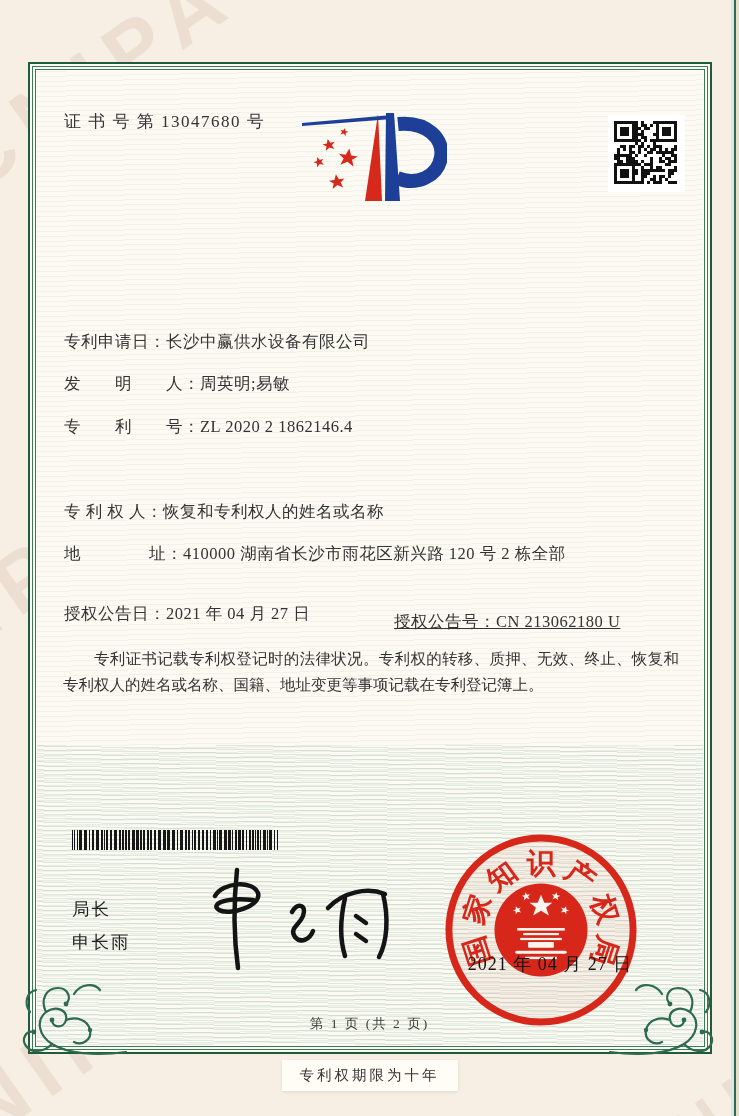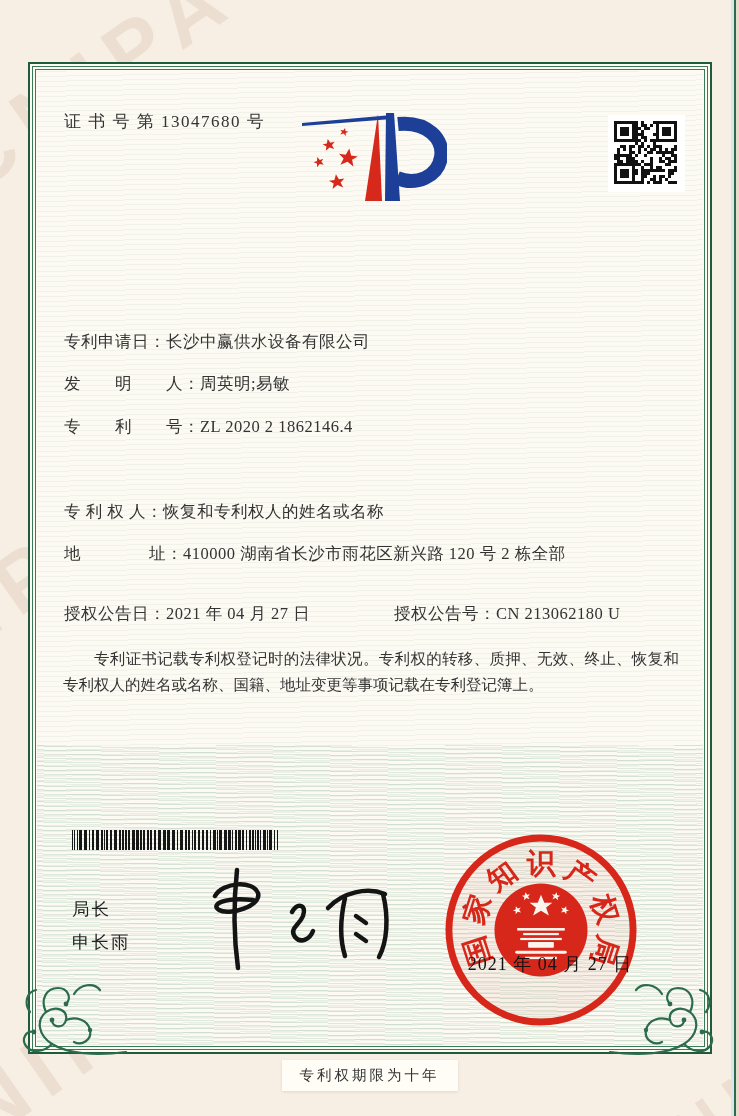--- a/index.html
+++ b/index.html
@@ -28,21 +28,21 @@
   .qr{position:absolute;left:608px;top:115px;width:65px;height:65px;background:#fff;
       padding:6px;z-index:5;}
   .qr .grid{position:relative;width:63px;height:63px;}
   .qr .m{position:absolute;width:3px;height:3px;background:#111;}
   .title{position:absolute;left:0;top:214px;width:739px;text-align:center;font-size:38px;
          font-weight:bold;letter-spacing:8px;color:#211c18;z-index:5;}
   .row{position:absolute;left:64px;width:630px;font-size:16.5px;color:#333;
        letter-spacing:.5px;z-index:5;white-space:nowrap;}
   .row .lab{color:#333;}
   .row .val{color:#333;}
-  .grant-right{position:absolute;left:330px;top:0;}
+  .grant-right{position:absolute;left:330px;top:8px;text-decoration:underline;}
   .paras{position:absolute;left:63px;top:646px;width:616px;font-size:15.5px;line-height:26px;
          color:#333;text-align:justify;z-index:5;}
   .paras p{margin:0;text-indent:2em;}
   .barcode{position:absolute;left:72px;top:830px;height:20px;z-index:5;font-size:0;}
   .barcode i{display:inline-block;height:20px;background:#161616;}
   .barcode s{display:inline-block;height:20px;}
   .officer{position:absolute;left:72px;z-index:5;font-size:17.5px;color:#222;letter-spacing:2px;}
   .signature{position:absolute;left:195px;top:860px;z-index:5;}
   .seal{position:absolute;left:442px;top:831px;z-index:5;}
   .seal-date{position:absolute;left:452px;top:952px;width:196px;text-align:center;
@@ -444,15 +444,16 @@
         <rect x="82" y="103" width="36" height="2.2"></rect>
         <rect x="79" y="108" width="42" height="2.2"></rect>
         <rect x="87" y="112" width="26" height="6" rx="1"></rect>
         <rect x="74" y="121" width="52" height="3" rx="1.5"></rect>
         <rect x="84" y="127" width="32" height="2.4"></rect>
       </g>
     </g>
   </svg>
   <div class="seal-date">2021 年 04 月 27 日</div>
 
+  <div class="page-info">第 1 页 (共 2 页)</div>
   <div class="footer-note">专利权期限为十年</div>
 
 </div>
 
 </body></html>

